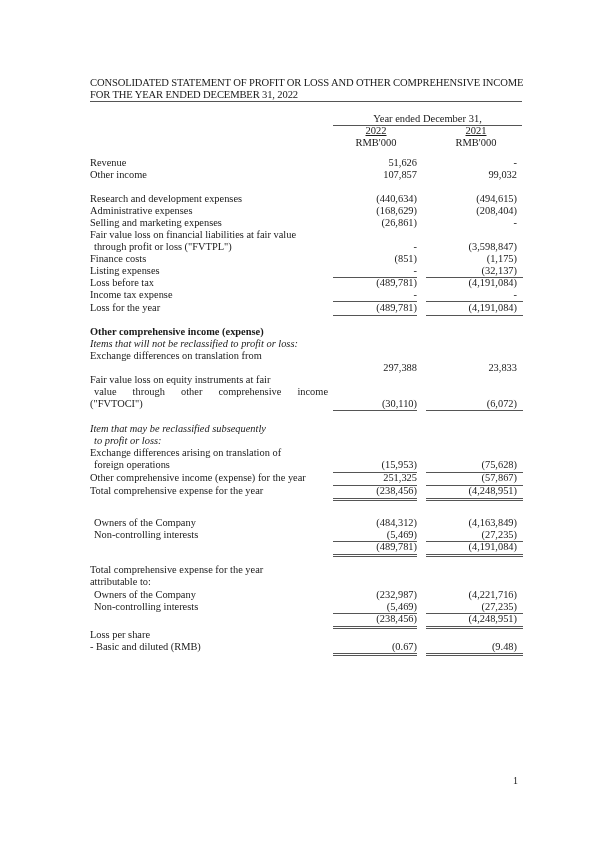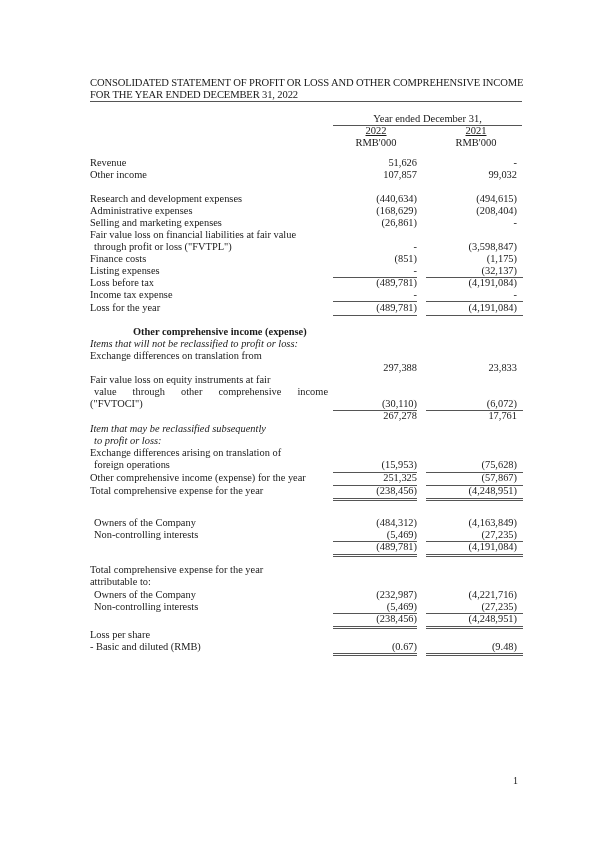--- a/index.html
+++ b/index.html
@@ -11,21 +11,21 @@
   .title div { white-space: nowrap; }
   .hdr-period { position: absolute; left: 333px; top: 112px; width: 189px; text-align: center; font-size: 10.5px;
                 border-bottom: 1px solid #555; line-height: 13px; padding-bottom: 0px; }
   .hdr-col { position: absolute; top: 125px; width: 92px; text-align: center; font-size: 10.5px; line-height: 11.5px; }
   .hdr-col .yr { text-decoration: underline; }
   .c22 { left: 330px; }
   .c21 { left: 430px; }
   .row { position: absolute; left: 90px; width: 432px; height: 12px; font-size: 10.4px; line-height: 12px; }
   .row .lbl { position: absolute; left: 0; white-space: nowrap; }
   .row .lbl.ind { left: 4px; }
-  .row .lbl.bold { font-weight: bold; margin-left: 43px; }
+  .row .lbl.bold { font-weight: bold; }
   .row .lbl.ital { font-style: italic; }
   .row .v22 { position: absolute; left: 243px; width: 84px; text-align: right; white-space: nowrap; }
   .row .v21 { position: absolute; left: 335px; width: 92px; text-align: right; white-space: nowrap; }
   .ul { position: absolute; height: 0; border-top: 1px solid #555; }
   .ul.a { left: 333px; width: 84px; }
   .ul.b { left: 426px; width: 97px; }
   .dbl { border-top: 3px double #555; }
   .pagenum { position: absolute; left: 513px; top: 775px; font-size: 10px; }
   .justify { width: 234px; text-align: justify; text-align-last: justify; }
 </style>
@@ -133,24 +133,20 @@
   <div class="row" style="top:386px">
     <span class="lbl ind justify">value through other comprehensive income</span>
   </div>
   <div class="row" style="top:398px">
     <span class="lbl">("FVTOCI")</span>
     <span class="v22">(30,110)</span>
     <span class="v21">(6,072)</span>
   </div>
   <div class="ul a" style="top:410px"></div>
   <div class="ul b" style="top:410px"></div>
-  <div class="row" style="top:410px">
-    <span class="v22">267,278</span>
-    <span class="v21">17,761</span>
-  </div>
   <div class="row" style="top:423px">
     <span class="lbl ital">Item that may be reclassified subsequently</span>
   </div>
   <div class="row" style="top:435px">
     <span class="lbl ind ital">to profit or loss:</span>
   </div>
   <div class="row" style="top:447px">
     <span class="lbl">Exchange differences arising on translation of</span>
   </div>
   <div class="row" style="top:459px">

